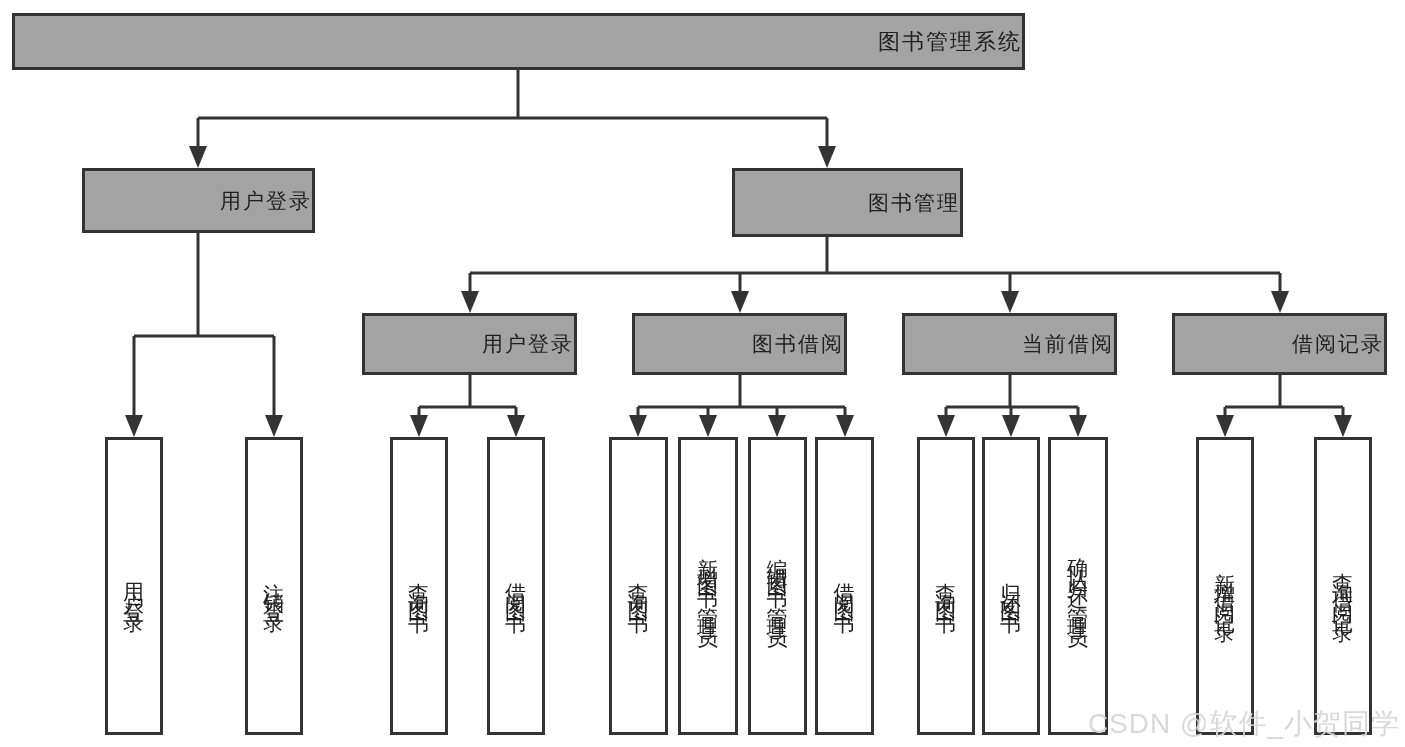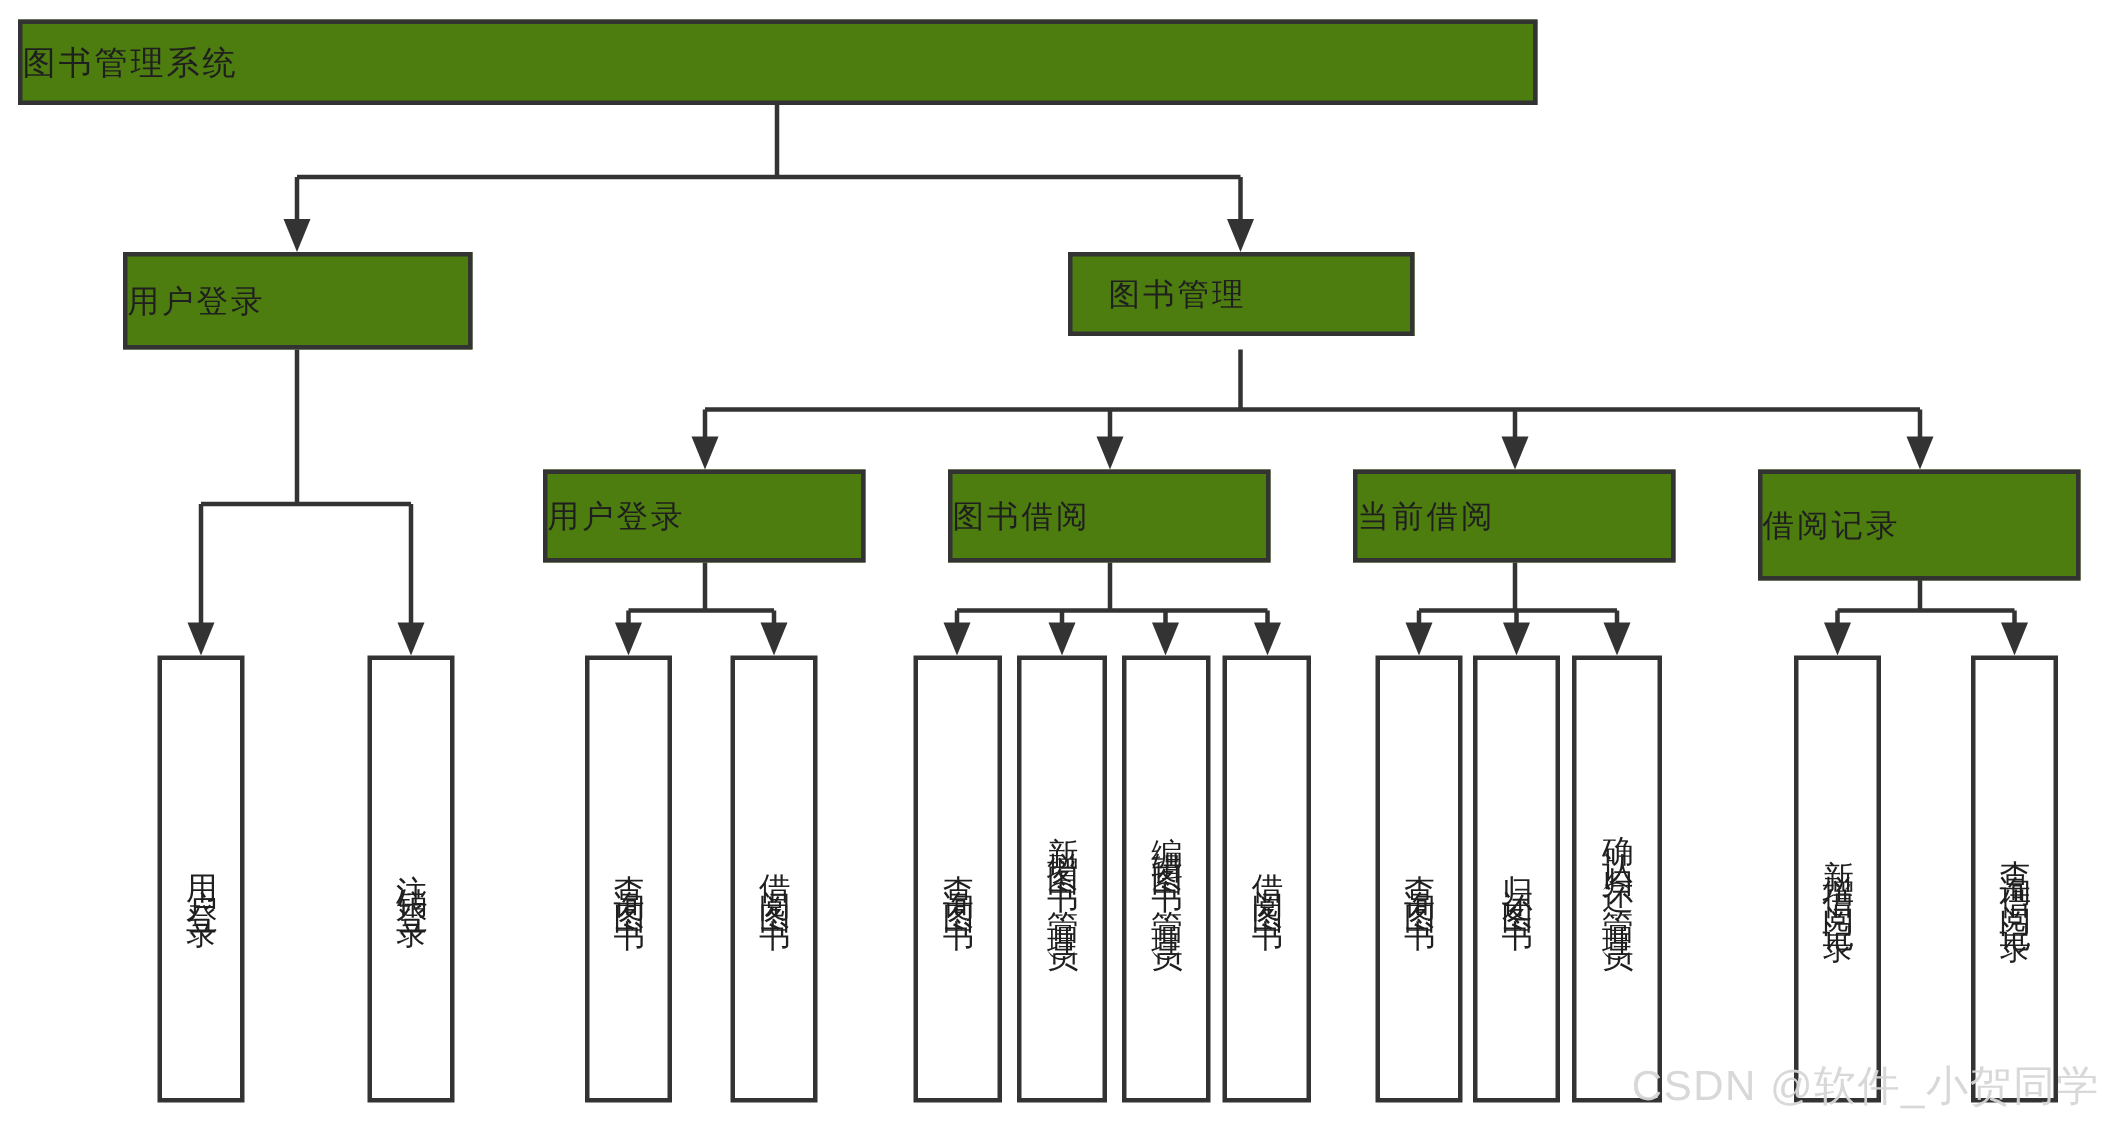--- a/index.html
+++ b/index.html
@@ -15,24 +15,24 @@
   .connectors {
     position: absolute;
     left: 0; top: 0;
     width: 1405px; height: 747px;
     pointer-events: none;
   }
   .node {
     position: absolute;
     box-sizing: border-box;
     border: 3px solid #333333;
-    background: #4d7c0f;
+    background: #a3a3a3;
     display: flex;
     align-items: center;
-    justify-content: flex-start;
+    justify-content: flex-end;
     font-size: 21px;
     letter-spacing: 2px;
     color: #1f1f1f;
   }
   .node.root { font-size: 22px; }
   .leaf {
     position: absolute;
     box-sizing: border-box;
     border: 3px solid #333333;
     background: #ffffff;
@@ -98,34 +98,34 @@
     </g>
   </svg>
 
   <div class="node root" style="left:12px; top:13px; width:1013px; height:57px;">
     <span>图书管理系统</span>
   </div>
 
   <div class="node" style="left:82px; top:168px; width:233px; height:65px;">
     <span>用户登录</span>
   </div>
-  <div class="node" style="left:712px; top:168px; width:231px; height:56px;padding-left:24px;">
+  <div class="node" style="left:732px; top:168px; width:231px; height:69px;padding-left:24px;">
     <span>图书管理</span>
   </div>
 
   <div class="node" style="left:362px; top:313px; width:215px; height:62px;">
     <span>用户登录</span>
   </div>
   <div class="node" style="left:902px; top:313px; width:215px; height:62px;">
     <span>当前借阅</span>
   </div>
   <div class="node" style="left:632px; top:313px; width:215px; height:62px;">
     <span>图书借阅</span>
   </div>
-  <div class="node" style="left:1172px; top:313px; width:215px; height:74px;">
+  <div class="node" style="left:1172px; top:313px; width:215px; height:62px;">
     <span>借阅记录</span>
   </div>
 
   <div class="leaf" style="left:105px; top:437px; width:58px; height:298px;">
     <span>用户登录</span>
   </div>
   <div class="leaf" style="left:245px; top:437px; width:58px; height:298px;">
     <span>注销登录</span>
   </div>
 

